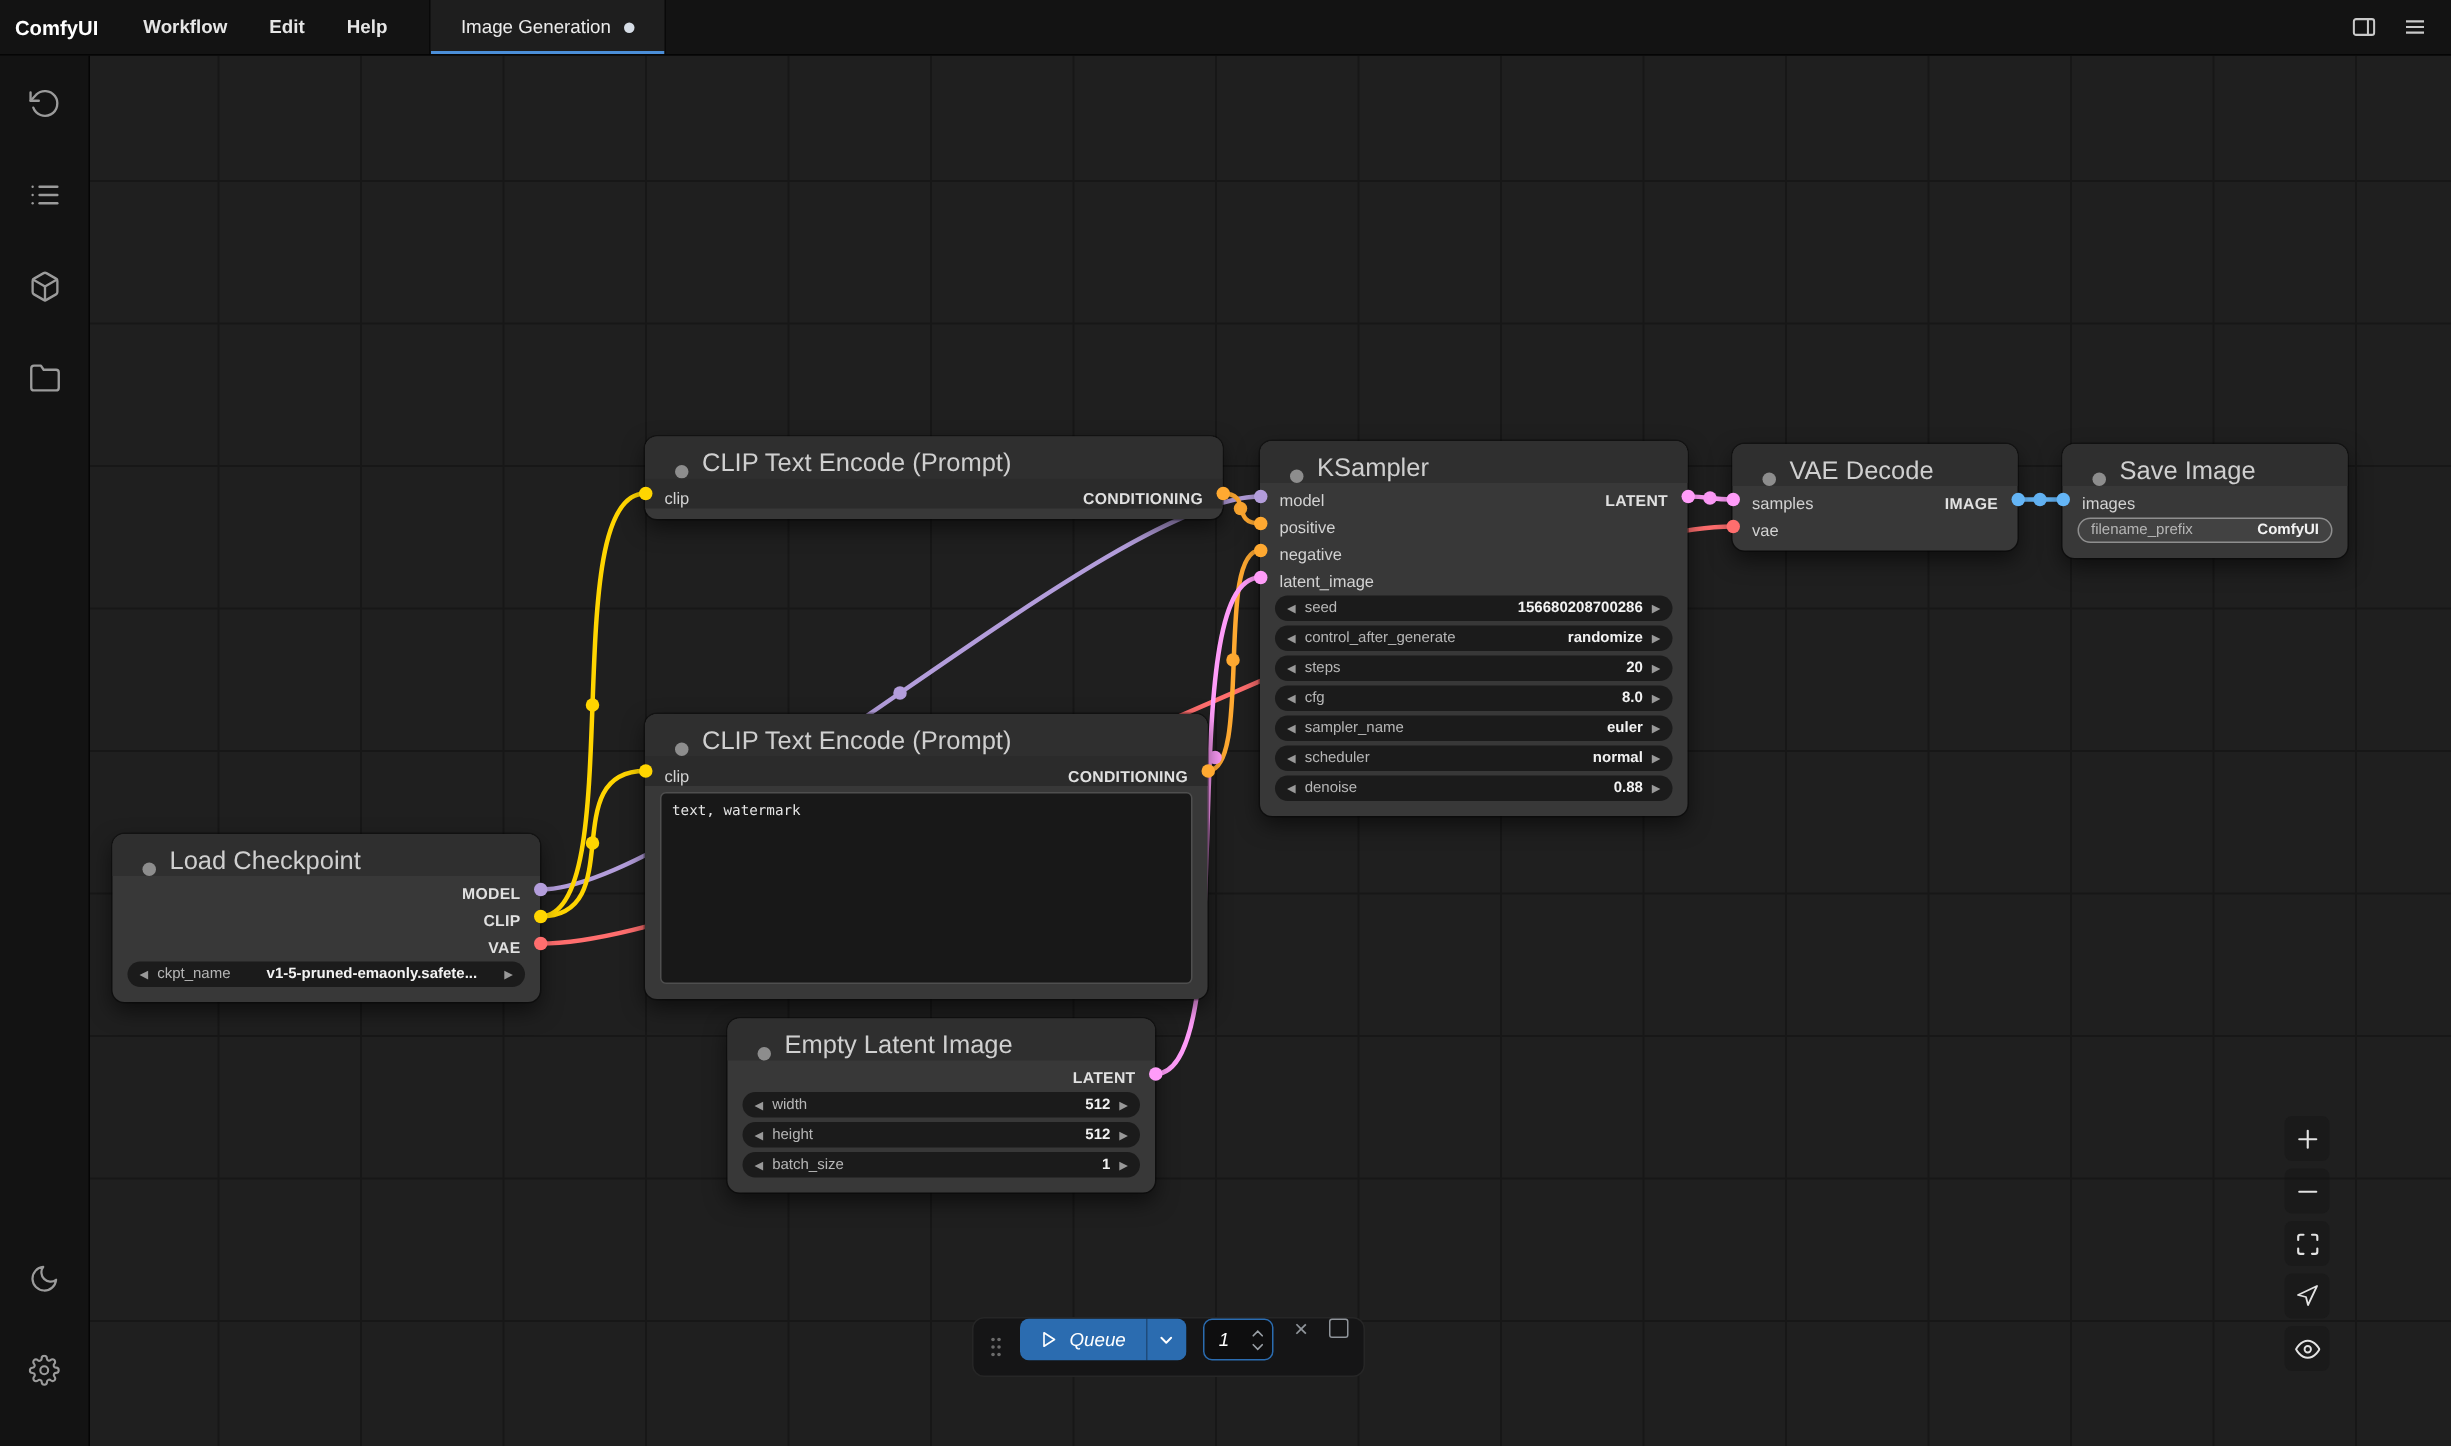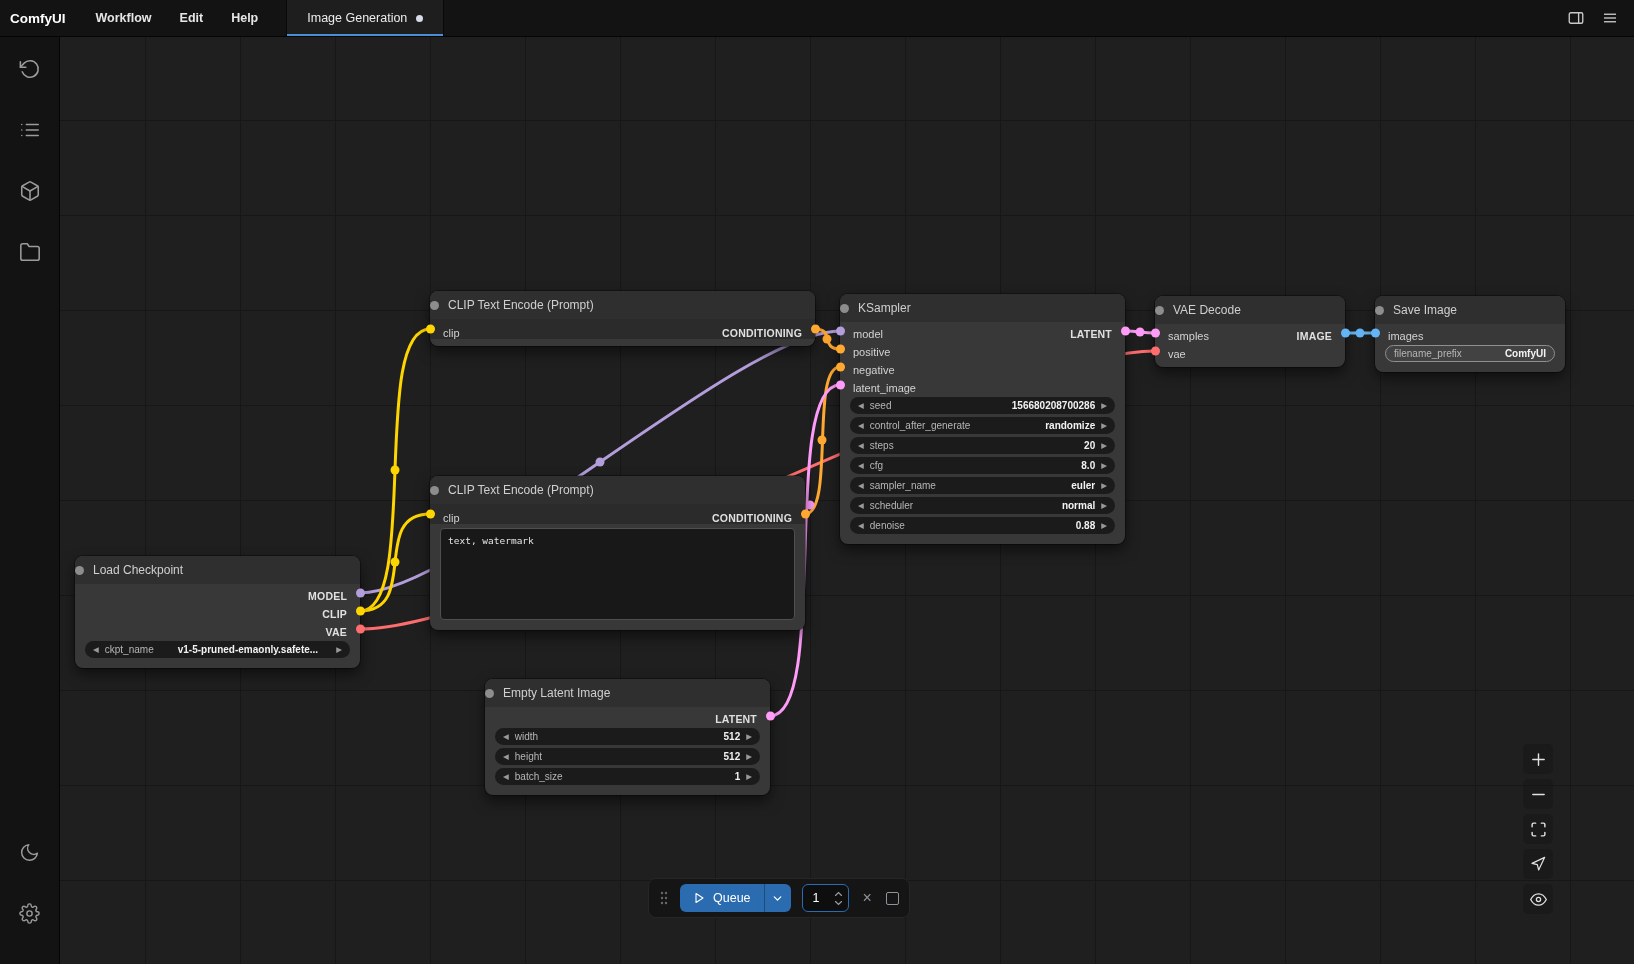--- a/index.html
+++ b/index.html
@@ -59,22 +59,22 @@
   .link { fill: none; stroke-width: 3; stroke-linecap: round; }
 
   
   .node {
     position: absolute; background: #383838; border-radius: 8px;
     box-shadow: 0 6px 14px rgba(0,0,0,.55), 0 0 0 1px rgba(0,0,0,.35);
     z-index: 2; padding-bottom: 7px; cursor: grab;
   }
   .node-title {
     height: 28px; background: #2f2f2f; border-radius: 8px 8px 0 0;
-    display: flex; align-items: center; gap: 9px; padding: 0 0;
-    font-size: 12px; color: #cfcfcf; white-space: nowrap;
+    display: flex; align-items: flex-end; gap: 9px; padding: 0 20px;
+    font-size: 17px; color: #cfcfcf; white-space: nowrap;
   }
   .collapse-dot { width: 9px; height: 9px; border-radius: 50%; background: #8d8d8d; flex: none; cursor: pointer; }
   .io-row { position: relative; height: 18px; display: flex; align-items: flex-end; font-size: 11px; padding: 0 13px; }
   .io-band { background: #2b2b2b; height: 20px; }
   .in-label { color: #d2d2d2; }
   .out-label { margin-left: auto; color: #e0e0e0; font-weight: 600; font-size: 10.5px; letter-spacing: .2px; }
   .port { position: absolute; width: 9px; height: 9px; border-radius: 50%; top: 50%; transform: translateY(-50%); cursor: crosshair; }
   .port.in { left: -4.5px; } .port.out { right: -4.5px; }
   .c-model { background: #b39ddb; } .c-clip { background: #ffd500; } .c-vae { background: #ff6e6e; }
   .c-cond { background: #ffa931; } .c-latent { background: #ff9cf9; } .c-image { background: #64b5f6; }
@@ -94,21 +94,21 @@
   .prompt-box {
     margin: 4px 10px 3px; background: #181818; border: 1px solid #4f4f4f; border-radius: 4px;
     padding: 5px 7px; font-family: "DejaVu Sans Mono", monospace; font-size: 9.5px;
     color: #e4e4e4; line-height: 1.4; overflow: hidden; cursor: text;
   }
 
   
   .queue-bar {
     position: absolute; left: 588px; top: 841px; height: 40px;
     background: #151516; border: 1px solid #262626; border-radius: 8px;
-    display: flex; align-items: center; padding: 0 10px; gap: 11px; z-index: 6;
+    display: flex; padding: 0 10px; gap: 11px; z-index: 6; font-style: italic;
   }
   .drag-handle { cursor: grab; display: flex; align-items: center; }
   .queue-btn-group { display: flex; height: 28px; border-radius: 6px; overflow: hidden; }
   .queue-btn { background: var(--qblue); color: #fff; display: flex; align-items: center; gap: 8px; padding: 0 13px; font-size: 12.5px; cursor: pointer; }
   .queue-chevron { background: var(--qblue); border-left: 1px solid rgba(0,0,0,.3); width: 27px; display: flex; align-items: center; justify-content: center; cursor: pointer; }
   .batch-box { width: 47px; height: 28px; border: 1px solid var(--qblue); background: #0e0e0f; border-radius: 6px; display: flex; align-items: center; padding: 0 5px 0 10px; color: #fff; font-size: 12.5px; cursor: text; }
   .batch-steppers { margin-left: auto; display: flex; flex-direction: column; gap: 3px; }
   .stepper { display: flex; cursor: pointer; }
   .qx { color: #8f949a; font-size: 16px; cursor: pointer; padding: 0 3px; line-height: 1; }
   .qstop { width: 13px; height: 13px; border: 1.5px solid #8f949a; border-radius: 2px; cursor: pointer; }
@@ -256,21 +256,21 @@
     <div class="node-title">
       <span class="collapse-dot"></span>
       <span>CLIP Text Encode (Prompt)</span>
     </div>
     <div class="io-row io-band">
       <span class="port in c-clip"></span>
       <span class="in-label">clip</span>
       <span class="out-label">CONDITIONING</span>
       <span class="port out c-cond"></span>
     </div>
-    <div class="prompt-box" style="height:92px">text, watermark</div>
+    <div class="prompt-box" style="height:128px">text, watermark</div>
   </div>
 
   <div class="node" style="left:425px;top:642px;width:285px">
     <div class="node-title">
       <span class="collapse-dot"></span>
       <span>Empty Latent Image</span>
     </div>
     <div class="io-row">
       <span class="out-label">LATENT</span>
       <span class="port out c-latent"></span>

